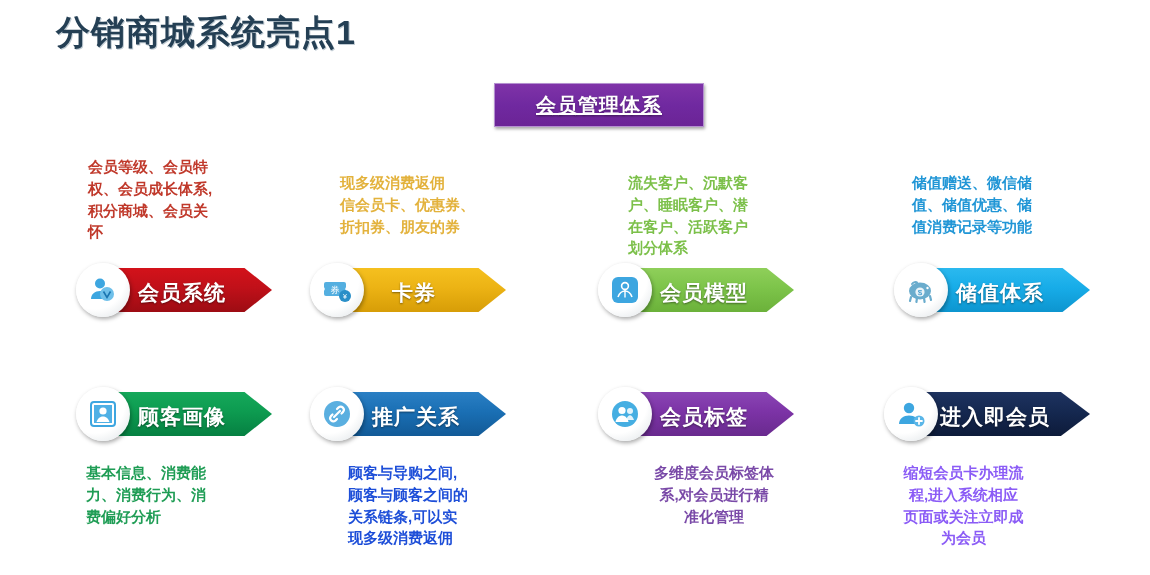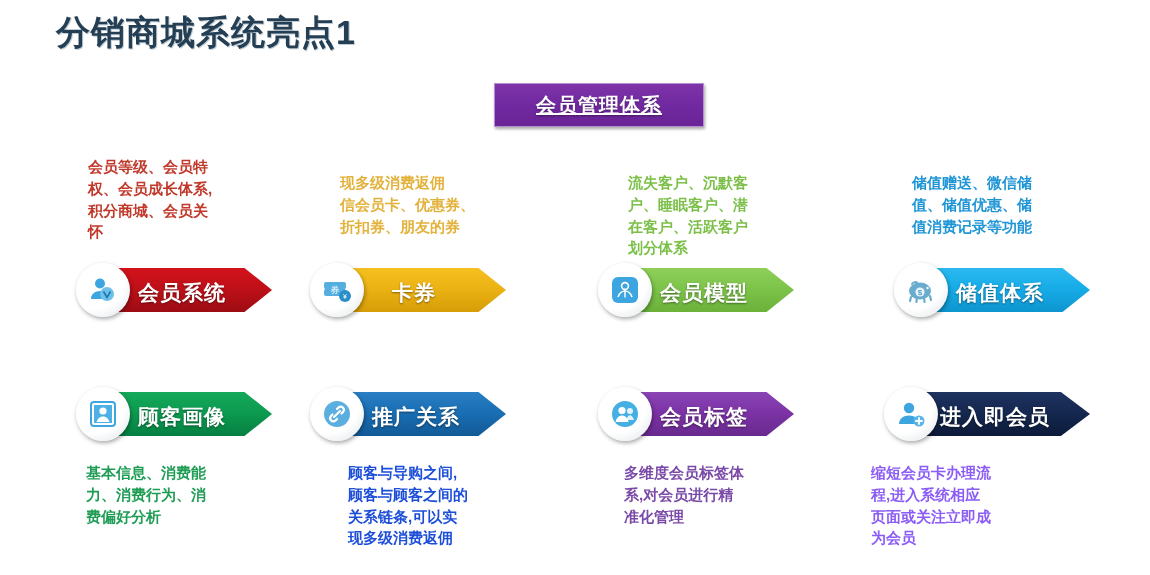--- a/index.html
+++ b/index.html
@@ -51,21 +51,21 @@
 
   
   .desc {
     position: absolute;
     font-size: 15px;
     font-weight: bold;
     line-height: 1.45;
     white-space: pre-wrap;
   }
   .desc.left   { text-align: left; }
-  .desc.center { text-align: left; }
+  .desc.center { text-align: center; }
 
   
   .banner {
     position: absolute;
     height: 44px;
     width: 172px;
     display: flex;
     align-items: center;
     clip-path: polygon(0 0, 84% 0, 100% 50%, 84% 100%, 0 100%);
     filter: drop-shadow(2px 3px 2px rgba(0,0,0,0.4));

